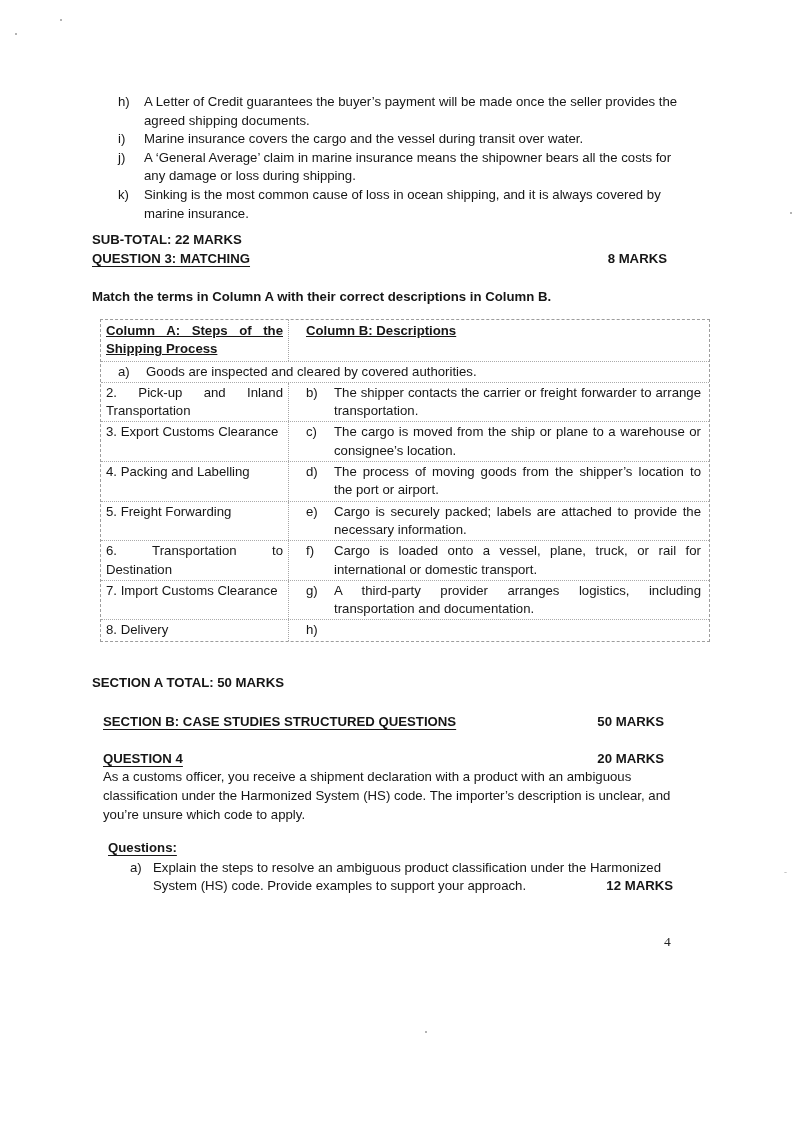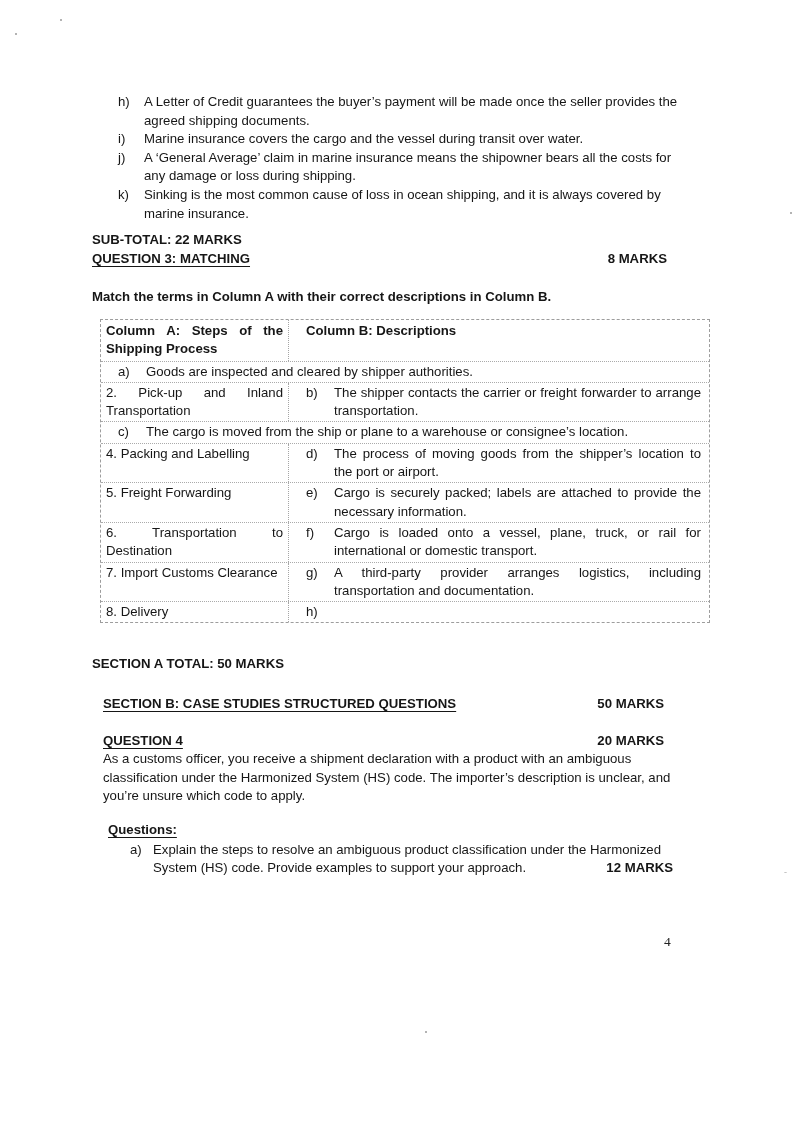--- a/index.html
+++ b/index.html
@@ -38,21 +38,21 @@
   .mrow:last-child{border-bottom:none;}
   .ca{
     width:188px;flex:0 0 188px;
     border-right:1px dotted #a5a5a5;
     padding:1px 5px;box-sizing:border-box;
     text-align:justify;text-align-last:left;
   }
   .cb{flex:1;display:flex;padding:1px 8px 1px 17px;box-sizing:border-box;}
   .cb .ltr{width:28px;flex:0 0 28px;}
   .cb .ltx{flex:1;text-align:justify;text-align-last:left;}
-  .mhead .ca,.mhead .cb{font-weight:700;padding-top:2px;padding-bottom:2px;}
+  .mhead .ca,.mhead .cb{font-weight:700;padding-top:2px;padding-bottom:2px;text-decoration:underline;}
 
   .lower{margin-left:11px;width:572px;}
   .q4para{margin-left:11px;width:572px;}
   .qlabel{margin-left:16px;margin-top:15px;}
   .qa-item{position:relative;margin-left:38px;width:548px;display:flex;}
   .qa-item .ltr{width:23px;flex:0 0 23px;}
   .qa-item .ltx{width:525px;flex:0 0 525px;}
   .qa-item .marks{position:absolute;right:5px;bottom:0;font-weight:700;}
 
   .pagenum{
@@ -107,31 +107,32 @@
       <div class="mrow mhead">
         <div class="ca">Column A: Steps of the Shipping Process</div>
         <div class="cb">
           <span class="ltx" style="text-align:left;">Column B: Descriptions</span>
         </div>
       </div>
 
       <div class="mrow">
         <div class="cb">
           <span class="ltr">a)</span>
-          <span class="ltx">Goods are inspected and cleared by shipper authorities.</span>
+          <span class="ltx">Goods are inspected and cleared by covered authorities.</span>
         </div>
       </div>
       <div class="mrow">
         <div class="ca">2. Pick-up and Inland Transportation</div>
         <div class="cb">
           <span class="ltr">b)</span>
           <span class="ltx">The shipper contacts the carrier or freight forwarder to arrange transportation.</span>
         </div>
       </div>
       <div class="mrow">
+        <div class="ca">3. Export Customs Clearance</div>
         <div class="cb">
           <span class="ltr">c)</span>
           <span class="ltx">The cargo is moved from the ship or plane to a warehouse or consignee’s location.</span>
         </div>
       </div>
       <div class="mrow">
         <div class="ca">4. Packing and Labelling</div>
         <div class="cb">
           <span class="ltr">d)</span>
           <span class="ltx">The process of moving goods from the shipper’s location to the port or airport.</span>

